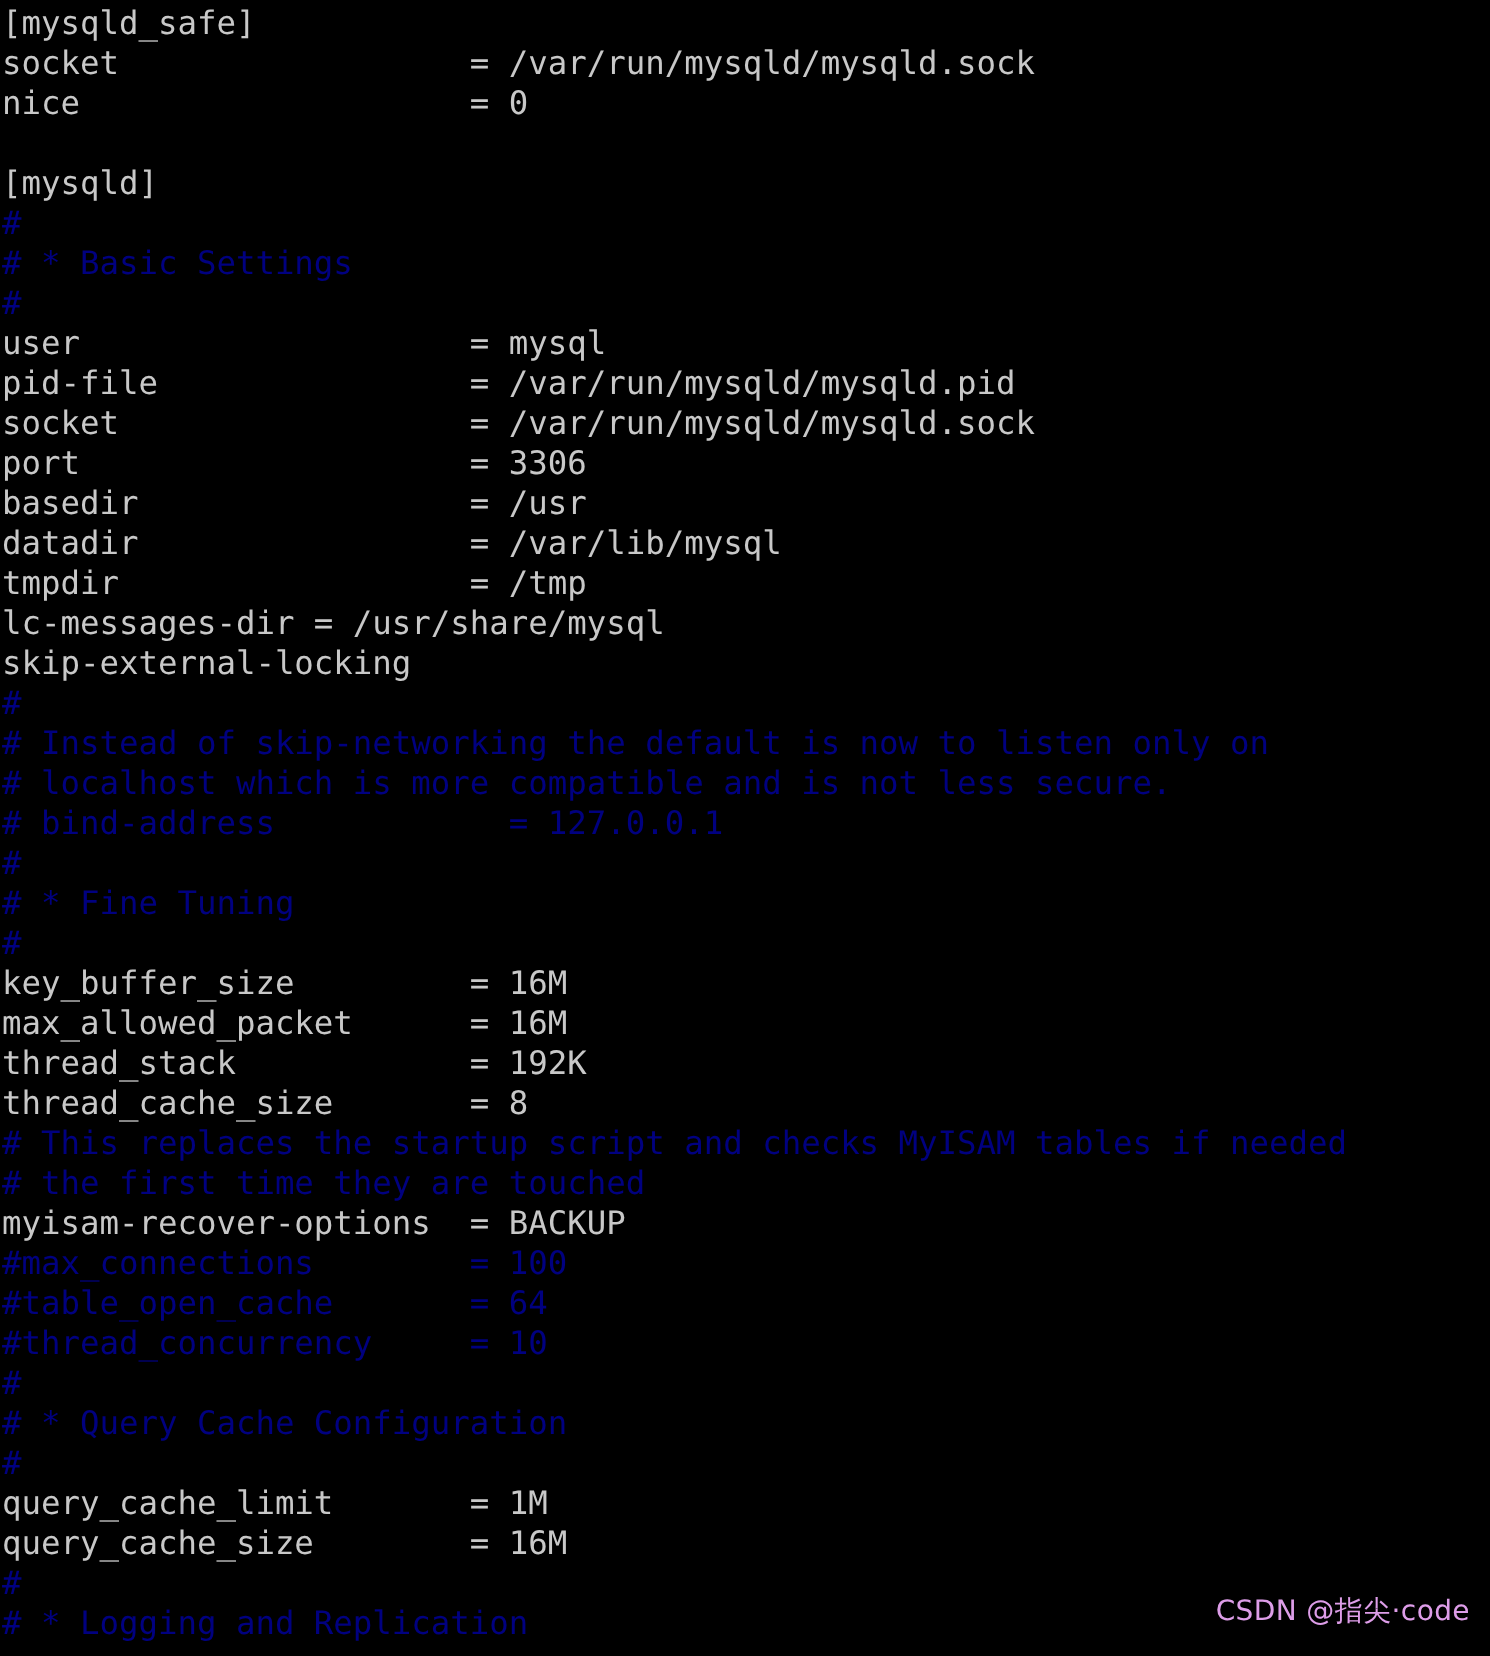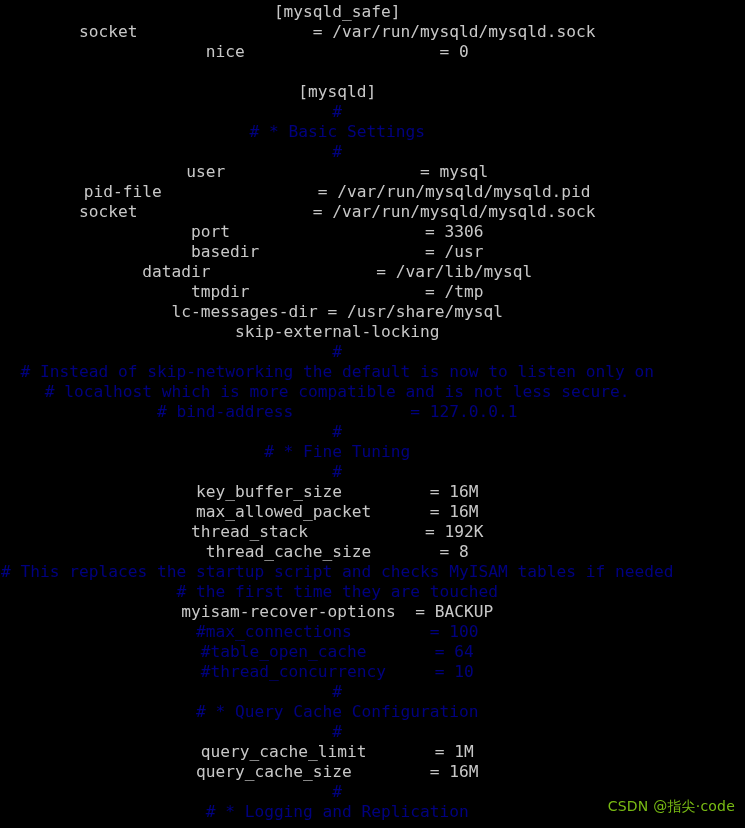--- a/index.html
+++ b/index.html
@@ -11,21 +11,20 @@
   #terminal {
     position: relative;
     width: 745px;
     height: 828px;
     background: #000000;
     overflow: hidden;
     font-family: "DejaVu Sans Mono", "Liberation Mono", monospace;
     font-size: 16.2px;
     line-height: 20px;
     letter-spacing: 0px;
-    text-align: center;
   }
   #screen {
     position: absolute;
     left: 1px;
     top: 2px;
     white-space: pre;
   }
   .line {
     height: 20px;
     white-space: pre;
@@ -40,19 +39,19 @@
     right: 10px;
     bottom: 12px;
     color: #bdbdbd;
     font-family: "DejaVu Sans", "Liberation Sans", sans-serif;
     font-size: 14px;
     letter-spacing: 0.2px;
     white-space: pre;
     opacity: 0.92;
   }
 </style>
-<style>.t-default{color:#c8c8c8;}.t-comment{color:#000080;}#watermark{color:#84cc16;}</style></head>
+<style>.t-default{color:#c8c8c8;}.t-comment{color:#000080;}#watermark{color:#f0abfc;}</style></head>
 <body style="background: rgb(0, 0, 0);">
 
 <div id="terminal" style="background: rgb(0, 0, 0);">
   <div id="screen"><div class="line t-default">[mysqld_safe]</div><div class="line t-default">socket                  = /var/run/mysqld/mysqld.sock</div><div class="line t-default">nice                    = 0</div><div class="line t-blank"></div><div class="line t-default">[mysqld]</div><div class="line t-comment">#</div><div class="line t-comment"># * Basic Settings</div><div class="line t-comment">#</div><div class="line t-default">user                    = mysql</div><div class="line t-default">pid-file                = /var/run/mysqld/mysqld.pid</div><div class="line t-default">socket                  = /var/run/mysqld/mysqld.sock</div><div class="line t-default">port                    = 3306</div><div class="line t-default">basedir                 = /usr</div><div class="line t-default">datadir                 = /var/lib/mysql</div><div class="line t-default">tmpdir                  = /tmp</div><div class="line t-default">lc-messages-dir = /usr/share/mysql</div><div class="line t-default">skip-external-locking</div><div class="line t-comment">#</div><div class="line t-comment"># Instead of skip-networking the default is now to listen only on</div><div class="line t-comment"># localhost which is more compatible and is not less secure.</div><div class="line t-comment"># bind-address            = 127.0.0.1</div><div class="line t-comment">#</div><div class="line t-comment"># * Fine Tuning</div><div class="line t-comment">#</div><div class="line t-default">key_buffer_size         = 16M</div><div class="line t-default">max_allowed_packet      = 16M</div><div class="line t-default">thread_stack            = 192K</div><div class="line t-default">thread_cache_size       = 8</div><div class="line t-comment"># This replaces the startup script and checks MyISAM tables if needed</div><div class="line t-comment"># the first time they are touched</div><div class="line t-default">myisam-recover-options  = BACKUP</div><div class="line t-comment">#max_connections        = 100</div><div class="line t-comment">#table_open_cache       = 64</div><div class="line t-comment">#thread_concurrency     = 10</div><div class="line t-comment">#</div><div class="line t-comment"># * Query Cache Configuration</div><div class="line t-comment">#</div><div class="line t-default">query_cache_limit       = 1M</div><div class="line t-default">query_cache_size        = 16M</div><div class="line t-comment">#</div><div class="line t-comment"># * Logging and Replication</div></div>
   <div id="watermark">CSDN @指尖·code</div>
 </div>
 
 </body></html>

